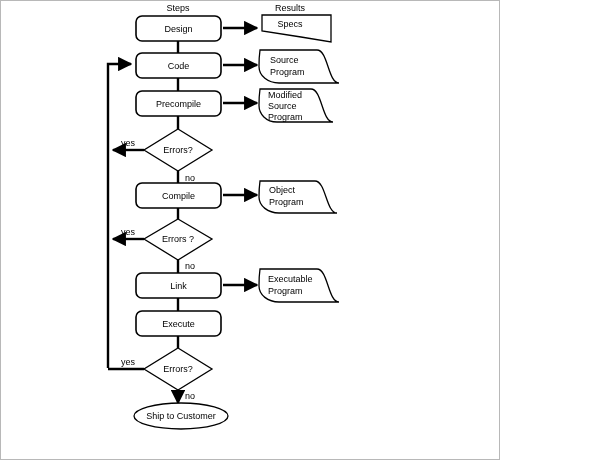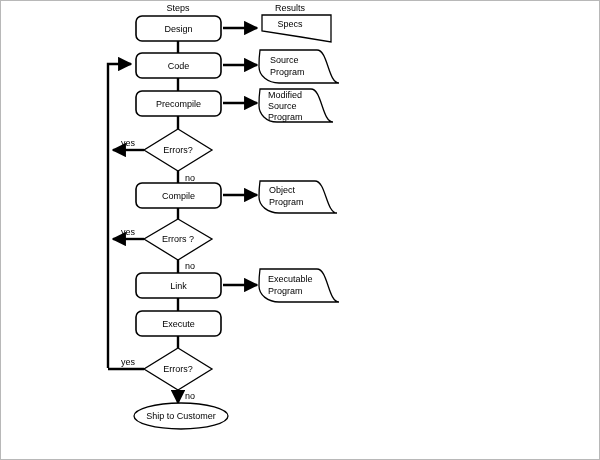--- a/index.html
+++ b/index.html
@@ -2,21 +2,21 @@
 <html><head>
 <meta charset="utf-8">
 <style>
   html, body {
     margin: 0;
     padding: 0;
     background: #ffffff;
   }
   #canvas {
     position: relative;
-    width: 600px;
+    width: 500px;
     height: 460px;
     background: #ffffff;
     border: 1px solid #b8b8b8;
     box-sizing: border-box;
     overflow: hidden;
     font-family: "Liberation Sans", sans-serif;
   }
   #flow-svg {
     position: absolute;
     left: 0;

